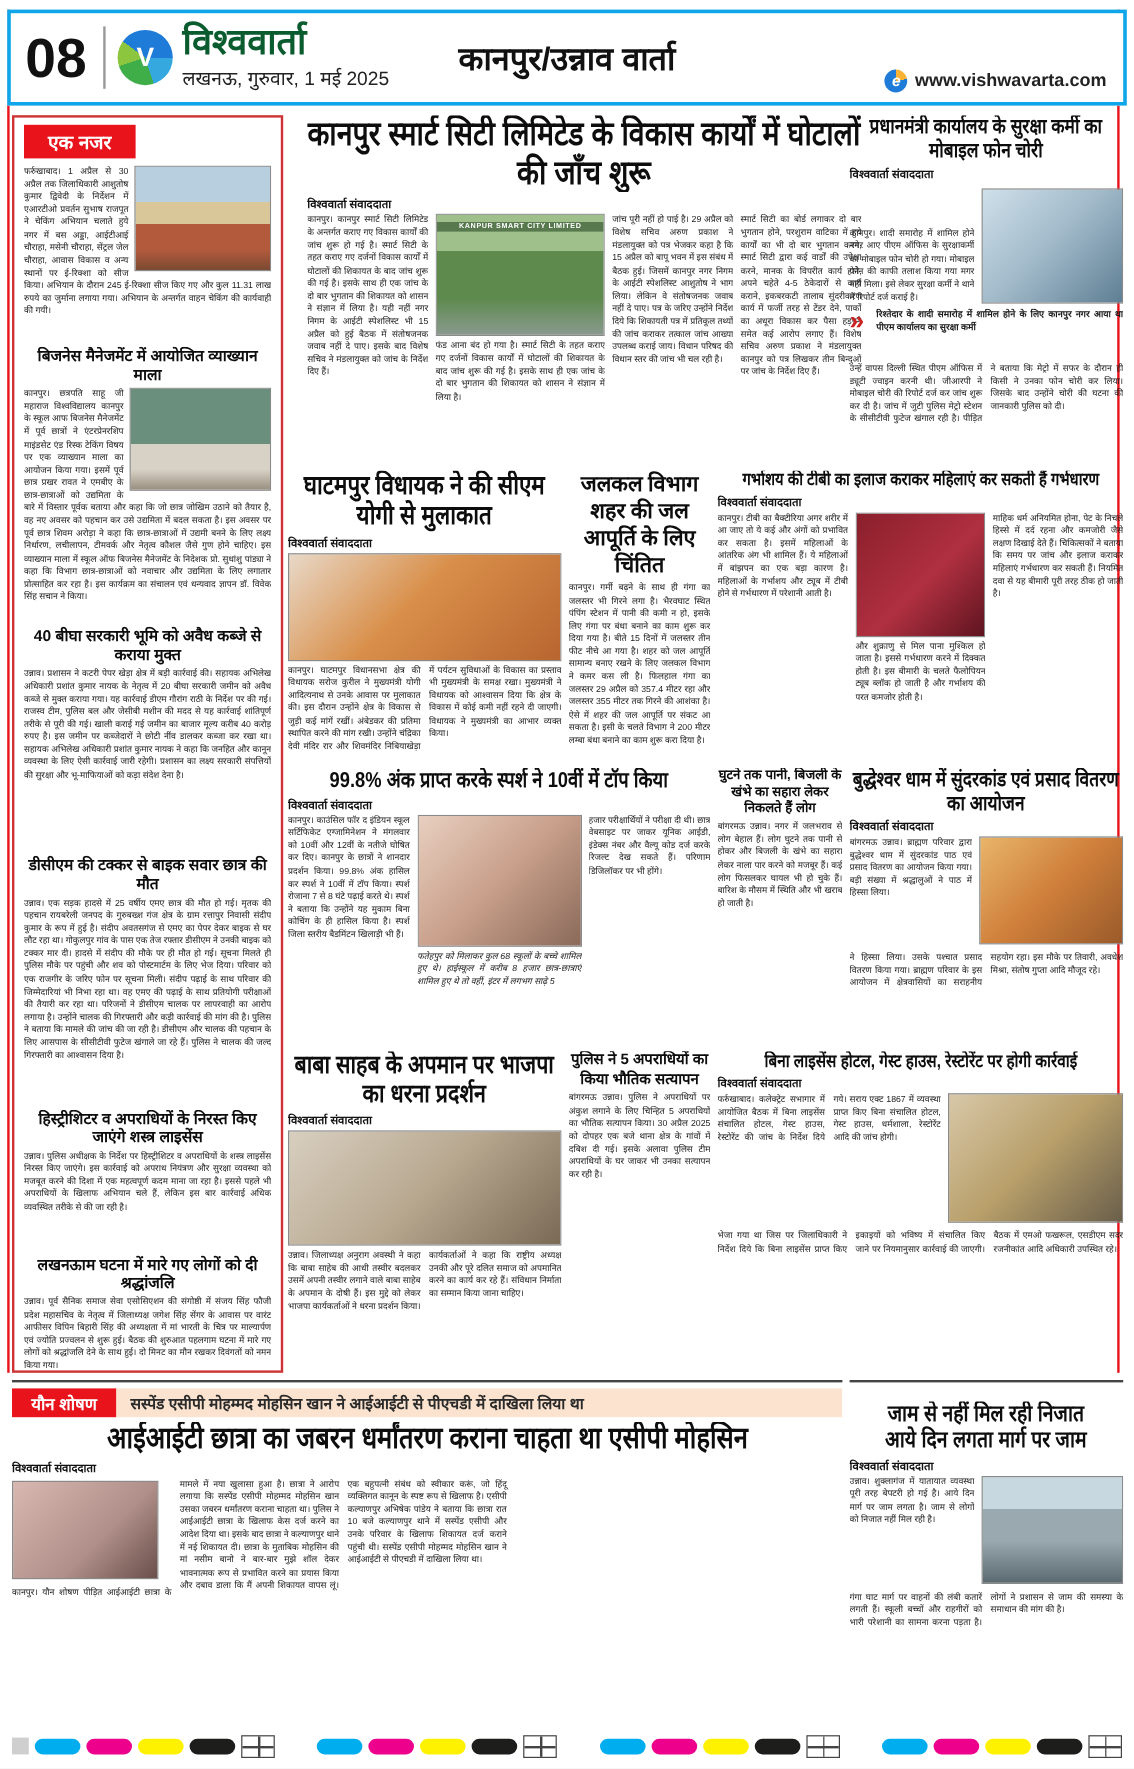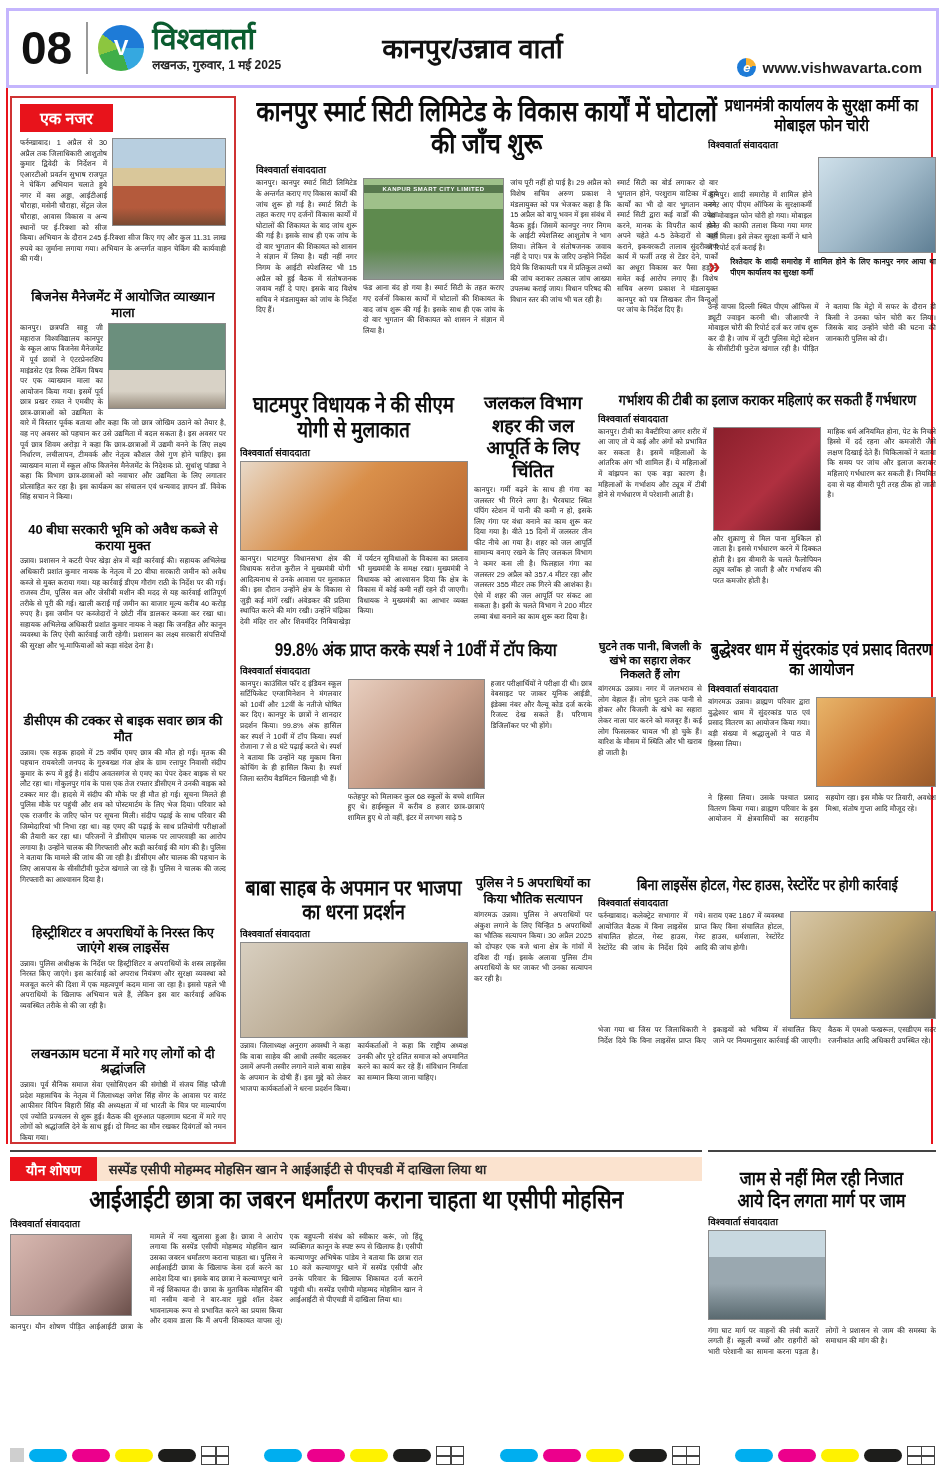--- a/index.html
+++ b/index.html
@@ -1,28 +1,28 @@
 <!DOCTYPE html>
 <html><head>
 <meta charset="utf-8">
 <style>
   html,body{margin:0;padding:0;background:#e9e9e9;}
   #page{position:relative;width:945px;height:1474px;background:#ffffff;overflow:hidden;
         font-family:"Liberation Sans","DejaVu Sans",sans-serif;color:#1a1a1a;}
   .abs{position:absolute;}
   
-  #header{left:6px;top:8px;width:927px;height:74px;border:3px solid #c4b5fd;display:flex;align-items:center;background:#fff;}
+  #header{left:6px;top:8px;width:927px;height:74px;border:3px solid #0ea5e9;display:flex;align-items:center;background:#fff;}
   .pagenum{font-size:46px;font-weight:800;color:#111;padding:0 14px 0 12px;line-height:1;}
   .hdr-div{width:2px;height:52px;background:#999;margin-right:10px;}
   .logo{width:46px;height:46px;border-radius:50%;
         background:conic-gradient(#1e7bd7 0 25%,#35a8e0 25% 45%,#3fae49 45% 70%,#8cc63f 70% 85%,#1e7bd7 85% 100%);
         display:flex;align-items:center;justify-content:center;color:#fff;font-weight:800;font-size:22px;margin-right:8px;flex:0 0 auto;}
   .mast{display:flex;flex-direction:column;}
   .mast-title{font-size:30px;font-weight:800;color:#0a5c2f;line-height:1.05;}
-  .mast-date{font-size:12px;color:#222;margin-top:2px;font-weight:bold;}
+  .mast-date{font-size:16px;color:#222;margin-top:2px;}
   .section-title{position:absolute;left:50%;top:18px;transform:translateX(-50%);font-size:27px;font-weight:800;color:#111;white-space:nowrap;}
   .website{position:absolute;right:14px;bottom:8px;display:flex;align-items:center;font-size:15px;font-weight:800;color:#222;}
   .e-icon{width:19px;height:19px;border-radius:50%;margin-right:6px;color:#fff;font-weight:800;font-size:13px;font-style:italic;
           background:conic-gradient(#f9b233 0 22%,#1e7bd7 22% 100%);display:flex;align-items:center;justify-content:center;}
   .rail{width:2px;background:#e8131b;}
   
   .hl{font-weight:800;color:#0d0d0d;text-align:center;line-height:1.15;
       transform:scaleX(.85);transform-origin:50% 50%;width:118%;margin-left:-9%;}
   .hl-wrap{overflow:hidden;}
   .byline{font-size:9.5px;font-weight:800;color:#111;margin:3px 0 2px 0;}
@@ -196,21 +196,21 @@
     </div>
   </div>
 
   <div class="abs blk" style="left:240px;top:640px;width:352px;height:230px;">
     <div class="hl-wrap">
         <div class="hl" style="font-size:18px;white-space:nowrap;">99.8% अंक प्राप्त करके स्पर्श ने 10वीं में टॉप किया</div>
       </div>
     <div class="byline">विश्ववार्ता संवाददाता</div>
     <div class="row" style="height:188px;">
       <div class="body" style="flex:1;">कानपुर। काउंसिल फॉर द इंडियन स्कूल सर्टिफिकेट एग्जामिनेशन ने मंगलवार को 10वीं और 12वीं के नतीजे घोषित कर दिए। कानपुर के छात्रों ने शानदार प्रदर्शन किया। 99.8% अंक हासिल कर स्पर्श ने 10वीं में टॉप किया। स्पर्श रोजाना 7 से 8 घंटे पढ़ाई करते थे। स्पर्श ने बताया कि उन्होंने यह मुकाम बिना कोचिंग के ही हासिल किया है। स्पर्श जिला स्तरीय बैडमिंटन खिलाड़ी भी हैं।</div>
-      <div style="flex:1.35;overflow:hidden;">
+      <div style="flex:1.35;overflow:hidden;font-style:italic;">
         <div class="photo ph-family" style="width:100%;height:110px;margin-bottom:3px;"></div>
         <div class="body" style="height:72px;">फतेहपुर को मिलाकर कुल 68 स्कूलों के बच्चे शामिल हुए थे। हाईस्कूल में करीब 8 हजार छात्र-छात्राएं शामिल हुए थे तो वहीं, इंटर में लगभग साढ़े 5</div>
       </div>
       <div class="body" style="flex:1;">हजार परीक्षार्थियों ने परीक्षा दी थी। छात्र वेबसाइट पर जाकर यूनिक आईडी, इंडेक्स नंबर और वैल्यू कोड दर्ज करके रिजल्ट देख सकते हैं। परिणाम डिजिलॉकर पर भी होंगे।</div>
     </div>
   </div>
 
   <div class="abs blk" style="left:598px;top:640px;width:104px;height:230px;">
     <div class="subhead">घुटने तक पानी, बिजली के खंभे का सहारा लेकर निकलते हैं लोग</div>
     <div class="body" style="height:176px;">बांगरमऊ उन्नाव। नगर में जलभराव से लोग बेहाल हैं। लोग घुटने तक पानी से होकर और बिजली के खंभे का सहारा लेकर नाला पार करने को मजबूर हैं। कई लोग फिसलकर घायल भी हो चुके हैं। बारिश के मौसम में स्थिति और भी खराब हो जाती है।</div>
@@ -269,20 +269,21 @@
     </div>
   </div>
 
   <div class="abs blk" style="left:708px;top:1150px;width:228px;height:288px;border-top:2px solid #444;padding-top:16px;">
     <div class="hl-wrap">
       <div class="hl" style="font-size:19px;">जाम से नहीं मिल रही निजात</div>
       <div class="hl" style="font-size:19px;">आये दिन लगता मार्ग पर जाम</div>
     </div>
     <div class="byline">विश्ववार्ता संवाददाता</div>
     <div class="row" style="height:92px;">
+      <div class="body" style="flex:1;">उन्नाव। शुक्लागंज में यातायात व्यवस्था पूरी तरह बेपटरी हो गई है। आये दिन मार्ग पर जाम लगता है। जाम से लोगों को निजात नहीं मिल रही है।</div>
       <div class="photo ph-traffic" style="width:118px;height:90px;flex:0 0 auto;"></div>
     </div>
     <div class="body cols2" style="height:96px;margin-top:4px;">गंगा घाट मार्ग पर वाहनों की लंबी कतारें लगती हैं। स्कूली बच्चों और राहगीरों को भारी परेशानी का सामना करना पड़ता है। लोगों ने प्रशासन से जाम की समस्या के समाधान की मांग की है।</div>
   </div>
 
   <div class="abs" id="regbars">
     <div class="reg-group">
       <div class="gray-sq"></div>
       <div class="sw sw-c"></div>
       <div class="sw sw-m"></div>

